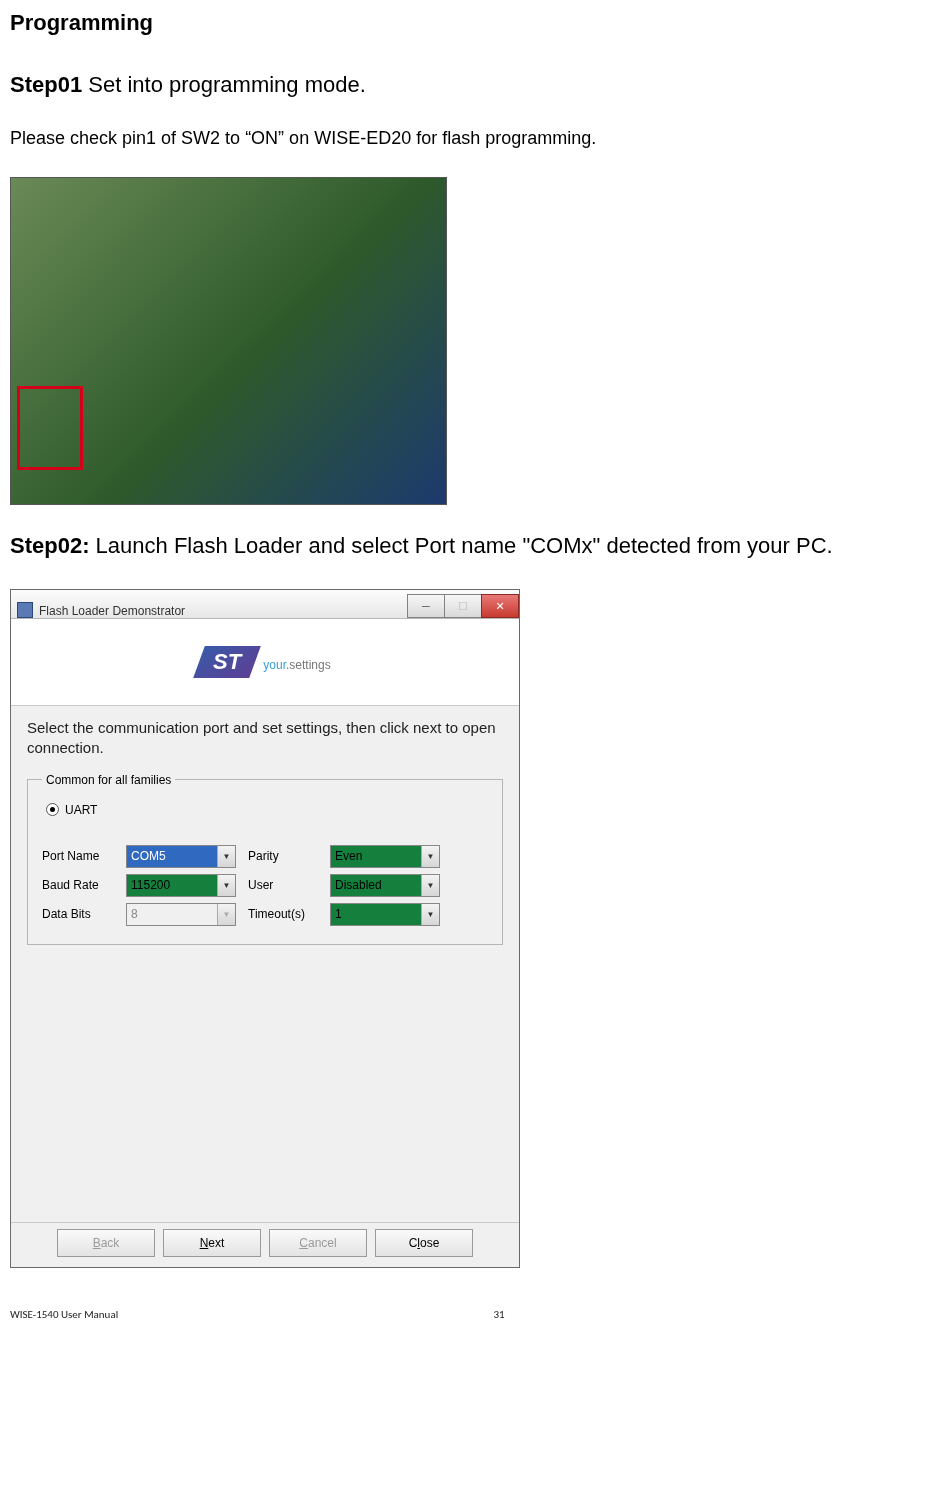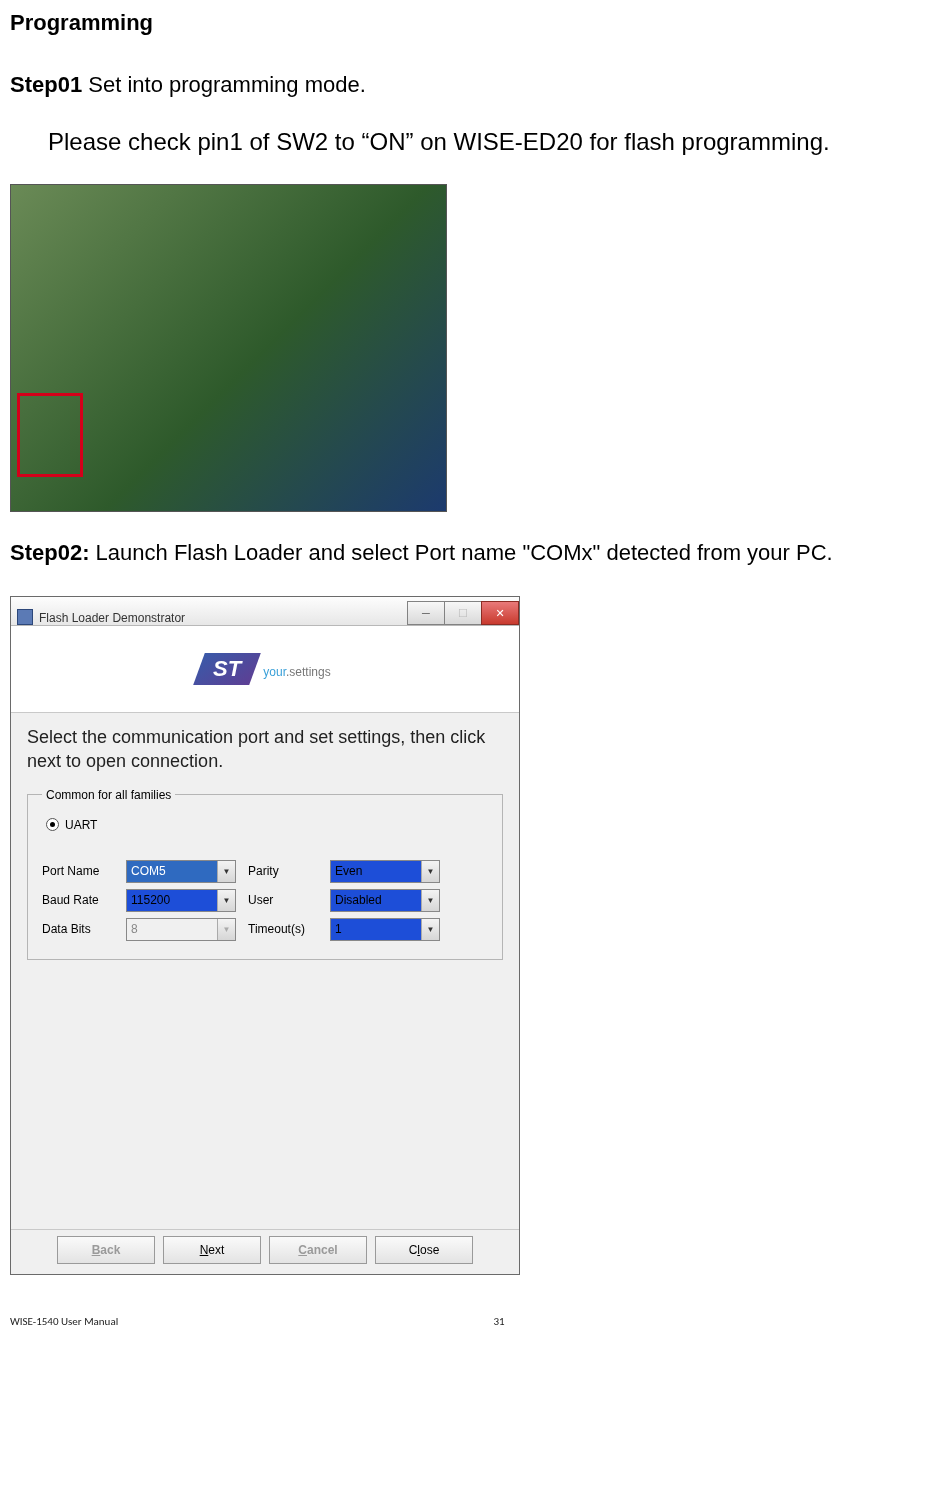--- a/index.html
+++ b/index.html
@@ -16,23 +16,22 @@
     margin-bottom: 36px;
   }
   .step-line {
     font-size: 22px;
     margin-bottom: 30px;
   }
   .step-line .step-bold {
     font-weight: bold;
   }
   .body-line {
-    font-size: 24px;
+    font-size: 18px;
     margin-bottom: 28px;
-    margin-left: 38px;
   }
   
   .photo {
     width: 435px;
     height: 326px;
     background: linear-gradient(135deg,#6a8a56 0%,#2e5a2b 55%,#1c3a6e 100%);
     border: 1px solid #555;
     margin-bottom: 28px;
     position: relative;
   }
@@ -126,21 +125,21 @@
     font-size: 12px;
     color: #777;
     margin-left: 8px;
   }
   .st-tag .life { color:#3aa0d8; }
   .content {
     padding: 12px 16px 4px 16px;
     min-height: 500px;
   }
   .instr {
-    font-size: 18px;
+    font-size: 15px;
     color: #222;
     margin-bottom: 14px;
     line-height: 1.35;
   }
   fieldset.families {
     border: 1px solid #b5b5b5;
     padding: 10px 14px 18px 14px;
     margin: 0;
   }
   fieldset.families legend {
@@ -171,21 +170,21 @@
     row-gap: 6px;
     column-gap: 12px;
     align-items: center;
     font-size: 12px;
     margin-top: 28px;
   }
   .combo {
     display:flex;
     height: 21px;
     border: 1px solid #888;
-    background:#1d4ed8;
+    background:#15803d;
   }
   .combo .val {
     flex:1;
     padding: 2px 4px;
     font-size:12px;
     display:flex;align-items:center;
   }
   .combo.sel .val {
     background:#2f6ac0;
     color:#fff;
@@ -209,21 +208,21 @@
     background:#f0f0f0;
   }
   .wbtn {
     width: 96px;
     height: 26px;
     border: 1px solid #9a9a9a;
     background: linear-gradient(#fafafa,#e3e3e3);
     font-size:12px;
     display:flex;align-items:center;justify-content:center;
   }
-  .wbtn.disabled { color:#9a9a9a;font-weight:bold; }
+  .wbtn.disabled { color:#9a9a9a; }
   .wbtn u { text-decoration: underline; }
   .footer {
     display:flex;
     justify-content: space-between;
     font-family: Calibri, Arial, sans-serif;
     font-size: 11px;
     color: #222;
     width: 870px;
   }
 </style>

